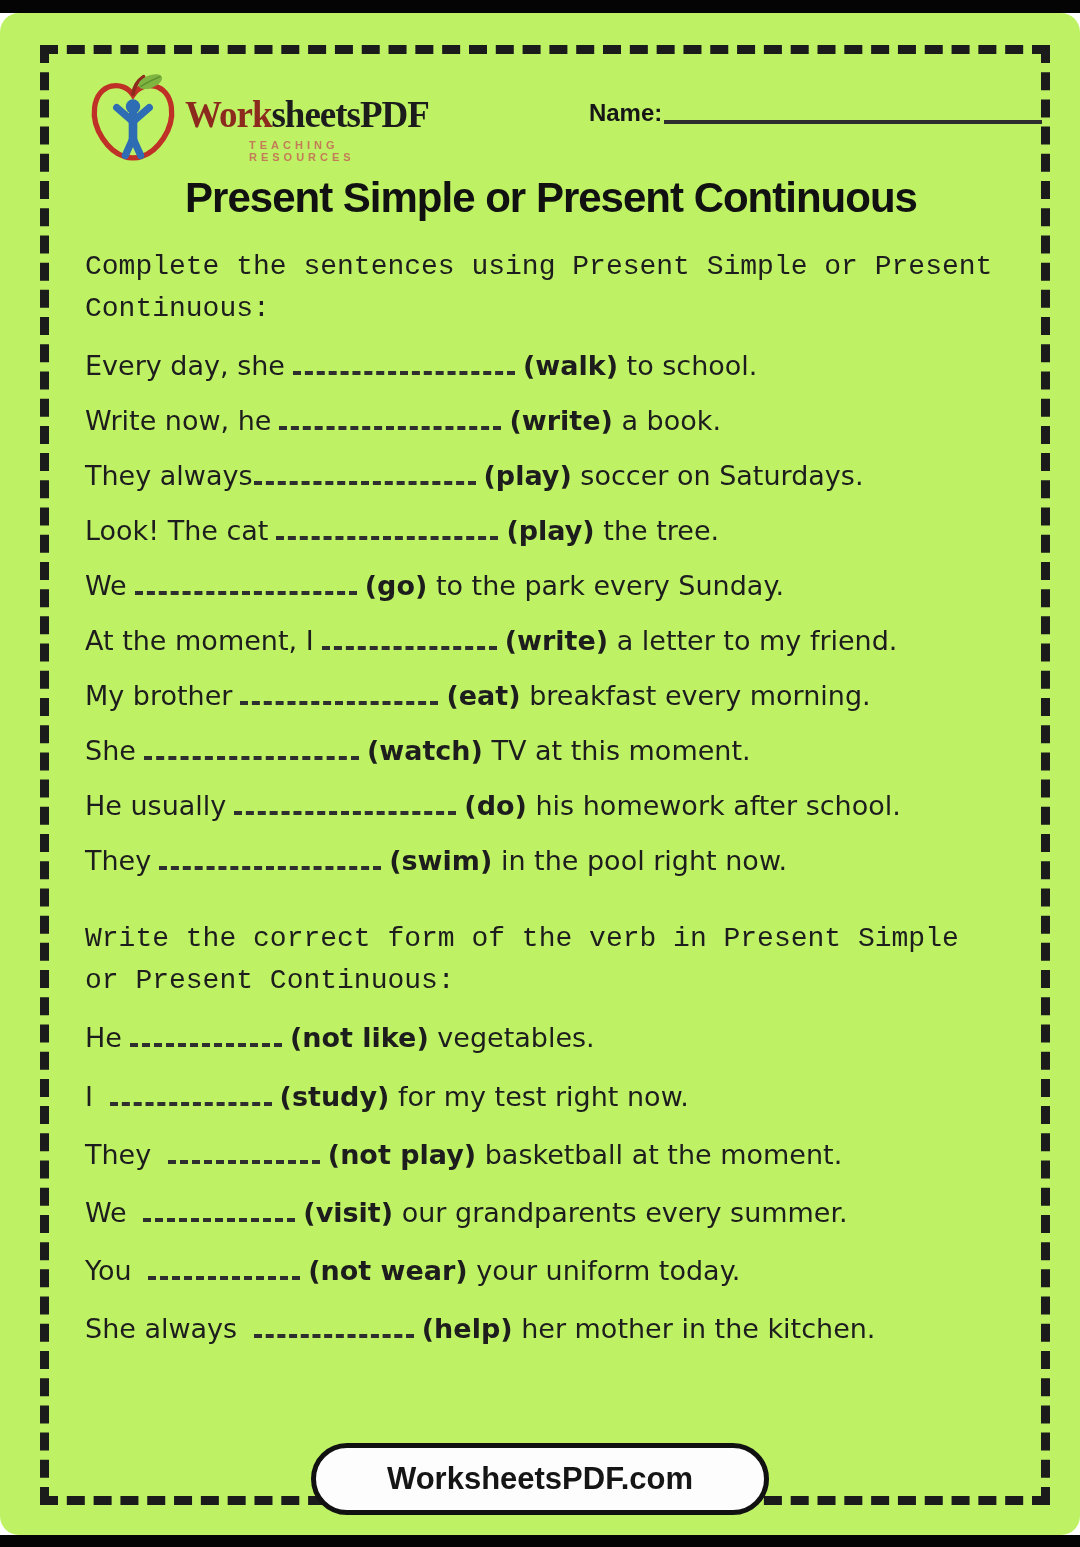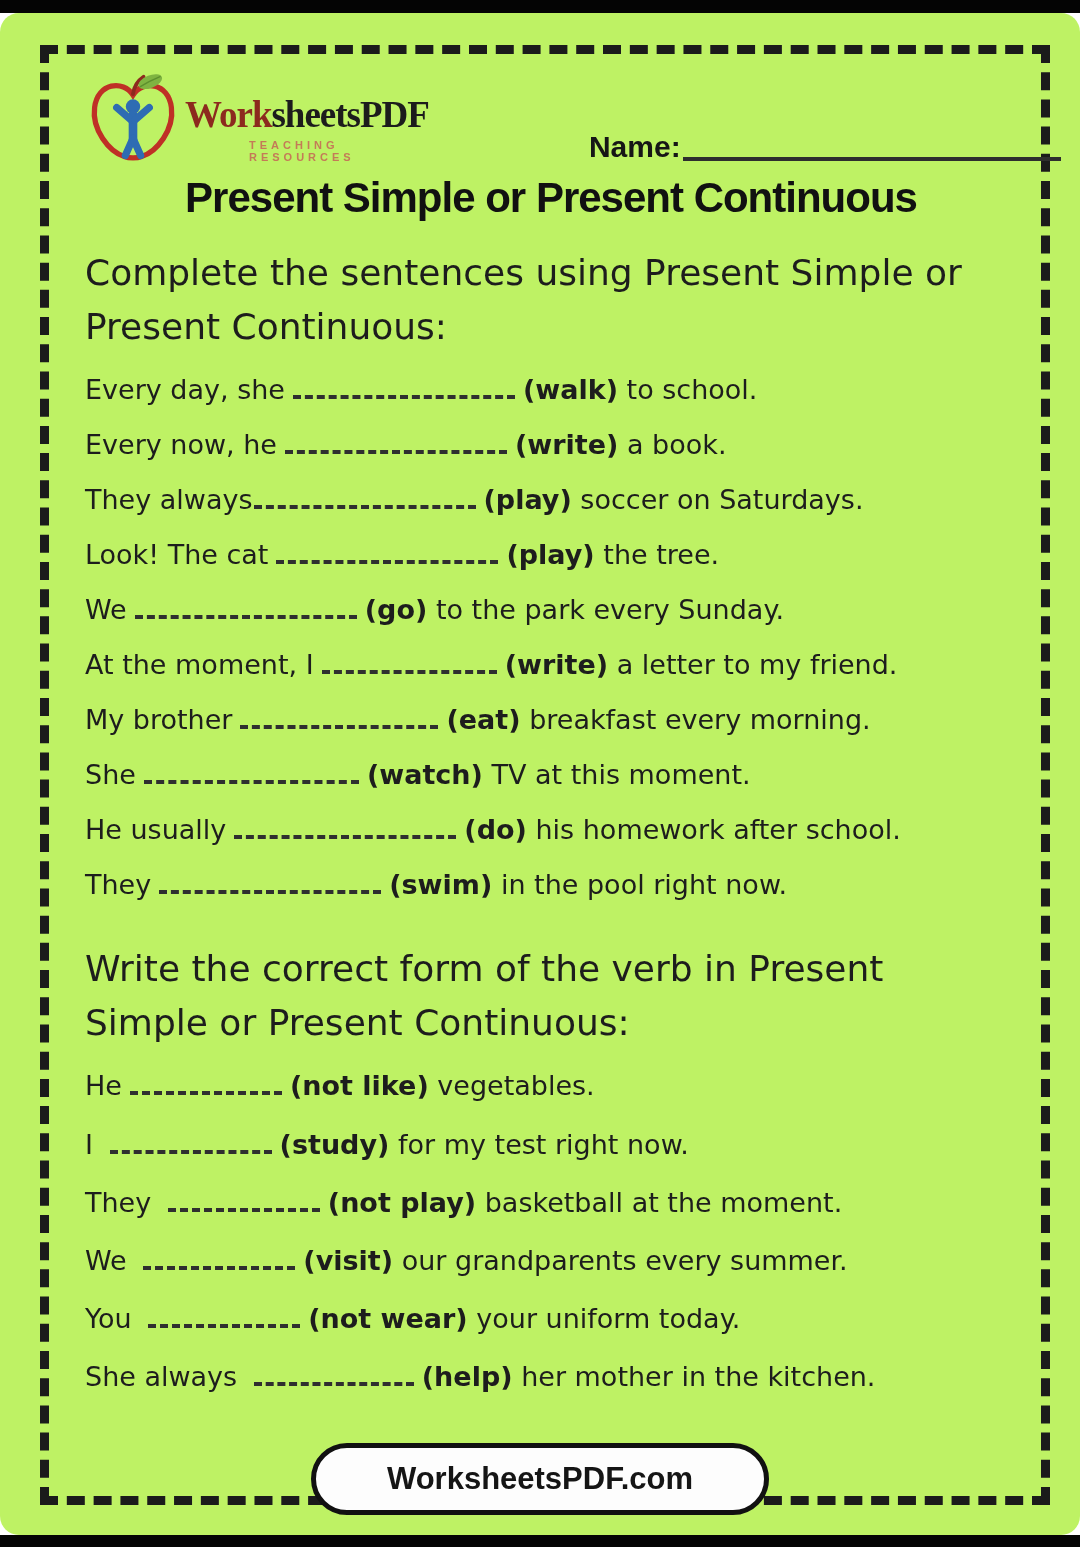--- a/index.html
+++ b/index.html
@@ -38,45 +38,45 @@
   }
   .brand-name .w1{color:#8c2a1e;}
   .brand-name .w2{color:#1c1c1c;}
   .brand-tag{
     font-size:11px;letter-spacing:4px;
     color:rgba(197,93,84,.8);
     margin-top:6px;padding-left:64px;
     font-weight:bold;
   }
   .name-wrap{
-    margin-left:160px;margin-top:58px;
+    margin-left:160px;margin-top:27px;
     display:flex;align-items:flex-end;
-    font-weight:bold;font-size:30px;color:#161616;
+    font-weight:bold;font-size:24px;color:#161616;
     white-space:nowrap;
   }
   .name-line{
     display:inline-block;width:378px;height:4px;
     background:#2e2e2e;margin:0 0 3px 2px;
   }
   
   h1.title{
     margin:6px 0 24px 0;
     text-align:center;
     font-size:42px;letter-spacing:-1px;
     color:#111;font-weight:bold;
     font-family:"Liberation Sans", sans-serif;
   }
   
   .ws{
     font-family:"DejaVu Sans", sans-serif;
     color:#1d1d1d;
   }
   .instruction{
-    font-size:36px;line-height:1.5;
-    margin:0 0 20px 0;max-width:910px;
+    font-size:28px;line-height:1.5;
+    margin:0 0 20px 0;max-width:910px;font-family:Liberation Mono, monospace;
   }
   .sentence{
     font-size:27px;line-height:1.15;
     margin:0 0 24px 0;white-space:nowrap;
   }
   .s2 .sentence{margin-bottom:27px;}
   .verb{font-weight:bold;}
   .blank{
     display:inline-block;height:8px;
     border-bottom:4px dashed #2f2f2f;
@@ -140,21 +140,21 @@
       </div>
     </div>
 
     <h1 class="title">Present Simple or Present Continuous</h1>
 
     <div class="ws s1">
       <p class="instruction">Complete the sentences using Present Simple or Present Continuous:</p>
 
       <p class="sentence"><span>Every day, she</span><span class="blank b-lg"></span><span class="verb">(walk)</span> <span>to school.</span></p>
 
-      <p class="sentence"><span>Every now, he</span><span class="blank b-lg"></span><span class="verb">(write)</span> <span>a book.</span></p>
+      <p class="sentence"><span>Write now, he</span><span class="blank b-lg"></span><span class="verb">(write)</span> <span>a book.</span></p>
 
       <p class="sentence"><span>They always</span><span class="blank b-lg no-left"></span><span class="verb">(play)</span> <span>soccer on Saturdays.</span></p>
 
       <p class="sentence"><span>Look! The cat</span><span class="blank b-lg"></span><span class="verb">(play)</span> <span>the tree.</span></p>
 
       <p class="sentence"><span>We</span><span class="blank b-lg"></span><span class="verb">(go)</span> <span>to the park every Sunday.</span></p>
 
       <p class="sentence"><span>At the moment, I</span><span class="blank b-md"></span><span class="verb">(write)</span> <span>a letter to my friend.</span></p>
 
       <p class="sentence"><span>My brother</span><span class="blank b-lg" style="width:198px"></span><span class="verb">(eat)</span> <span>breakfast every morning.</span></p>

